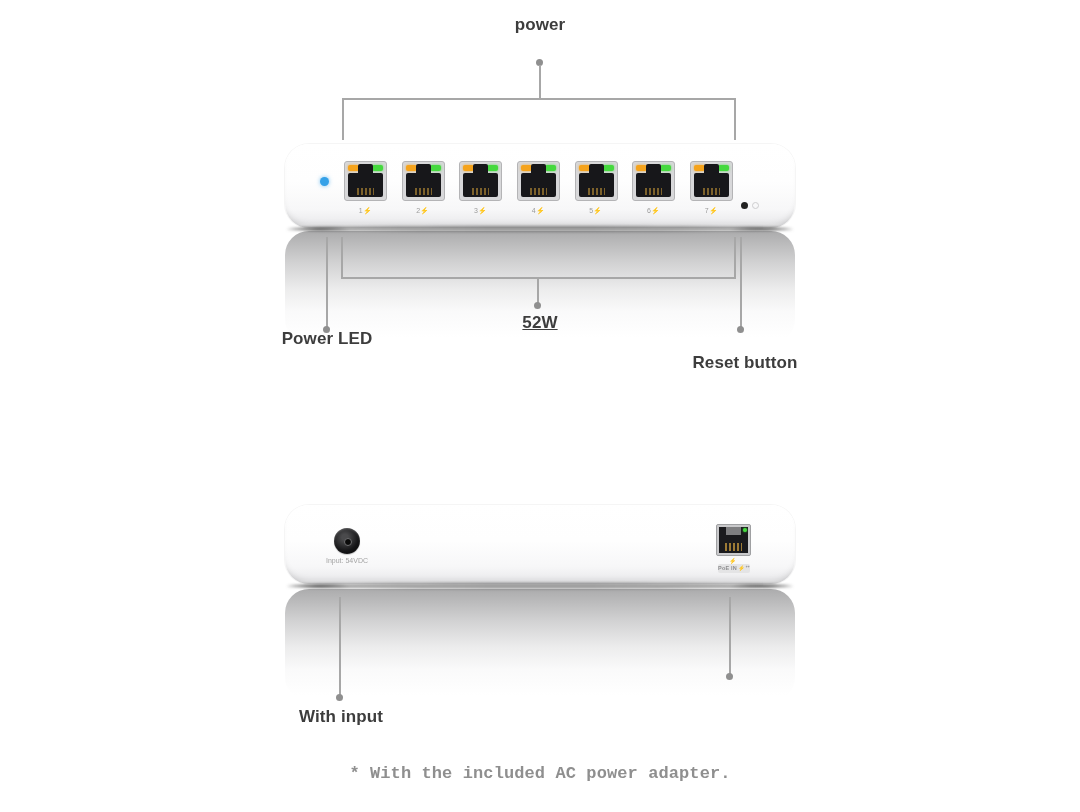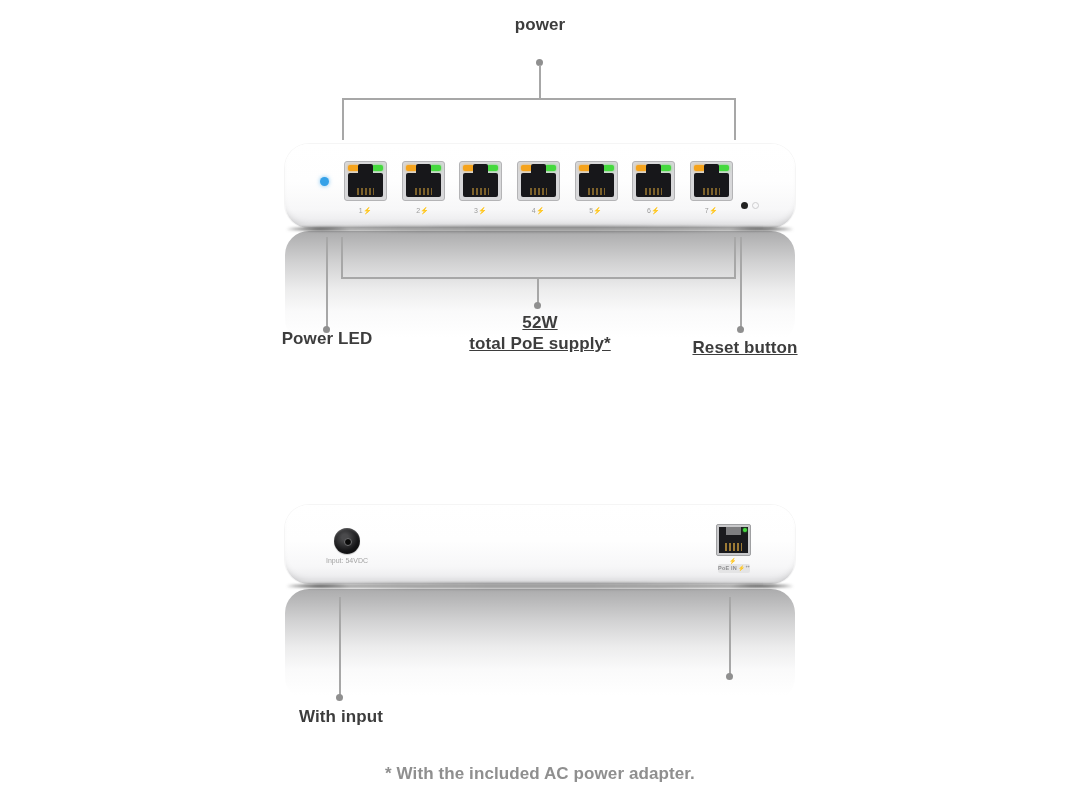--- a/index.html
+++ b/index.html
@@ -195,26 +195,25 @@
   <div class="dot" style="left:323px;top:326px;"></div>
   <div class="callout" style="left:257px;top:328px;width:140px;">Power LED</div>
 
   <div class="vline" style="left:341px;top:237px;height:42px;"></div>
   <div class="vline" style="left:734px;top:237px;height:42px;"></div>
   <div class="hline" style="left:341px;top:277px;width:395px;"></div>
   <div class="vline" style="left:537px;top:279px;height:24px;"></div>
   <div class="dot" style="left:534px;top:302px;"></div>
   <div class="callout" style="left:430px;top:312px;width:220px;text-decoration:underline;">
     <div>52W</div>
-    <div>total PoE supply*</div>
   </div>
 
   <div class="vline" style="left:740px;top:237px;height:90px;"></div>
   <div class="dot" style="left:737px;top:326px;"></div>
-  <div class="callout" style="left:665px;top:337px;width:160px;text-decoration:underline;">Reset button</div>
+  <div class="callout" style="left:665px;top:352px;width:160px;">Reset button</div>
 
   <div class="device" style="top:505px;height:79px;"></div>
   <div class="dc-jack">
     <span class="dc-pin"></span>
   </div>
   <div class="jack-label">Input: 54VDC</div>
 
   <div class="rear-port">
     <div class="rear-open">
       <div class="rear-shield"></div>
@@ -228,15 +227,15 @@
   <div class="contact-shadow" style="top:583px;"></div>
   <div class="reflection" style="top:589px;"></div>
 
   <div class="vline" style="left:339px;top:597px;height:98px;"></div>
   <div class="dot" style="left:336px;top:694px;"></div>
   <div class="callout" style="left:271px;top:706px;width:140px;">With input</div>
 
   <div class="vline" style="left:729px;top:597px;height:77px;"></div>
   <div class="dot" style="left:726px;top:673px;"></div>
 
-  <div class="callout muted" style="left:340px;top:763px;width:400px;">* With the included AC power adapter.</div>
+  <div class="callout muted" style="left:340px;top:763px;width:400px;font-family:Liberation Mono, monospace;">* With the included AC power adapter.</div>
 
 </div>
 
 </body></html>

